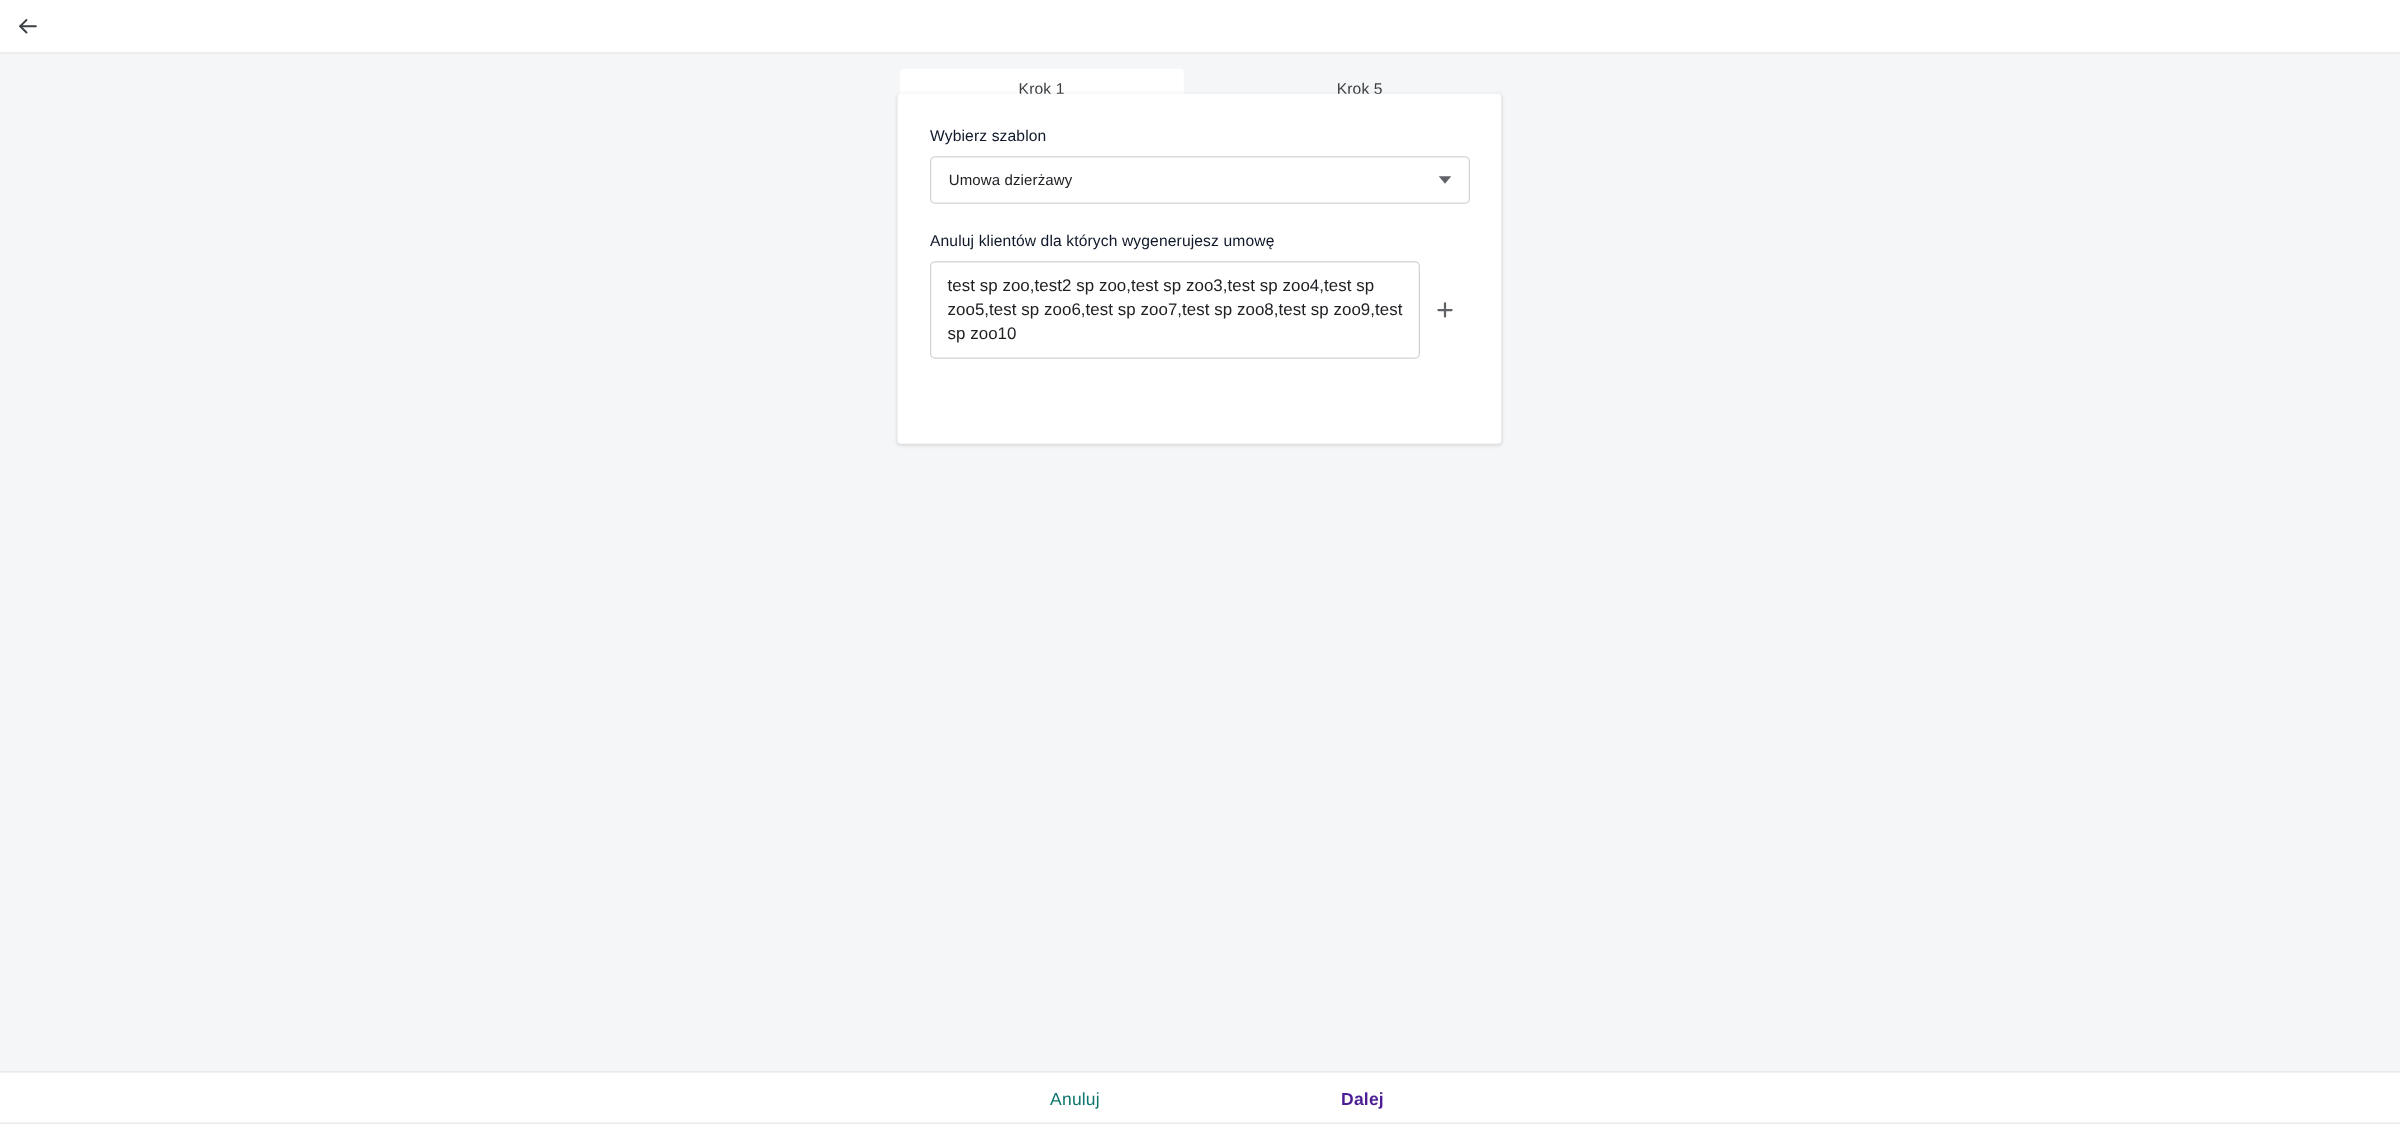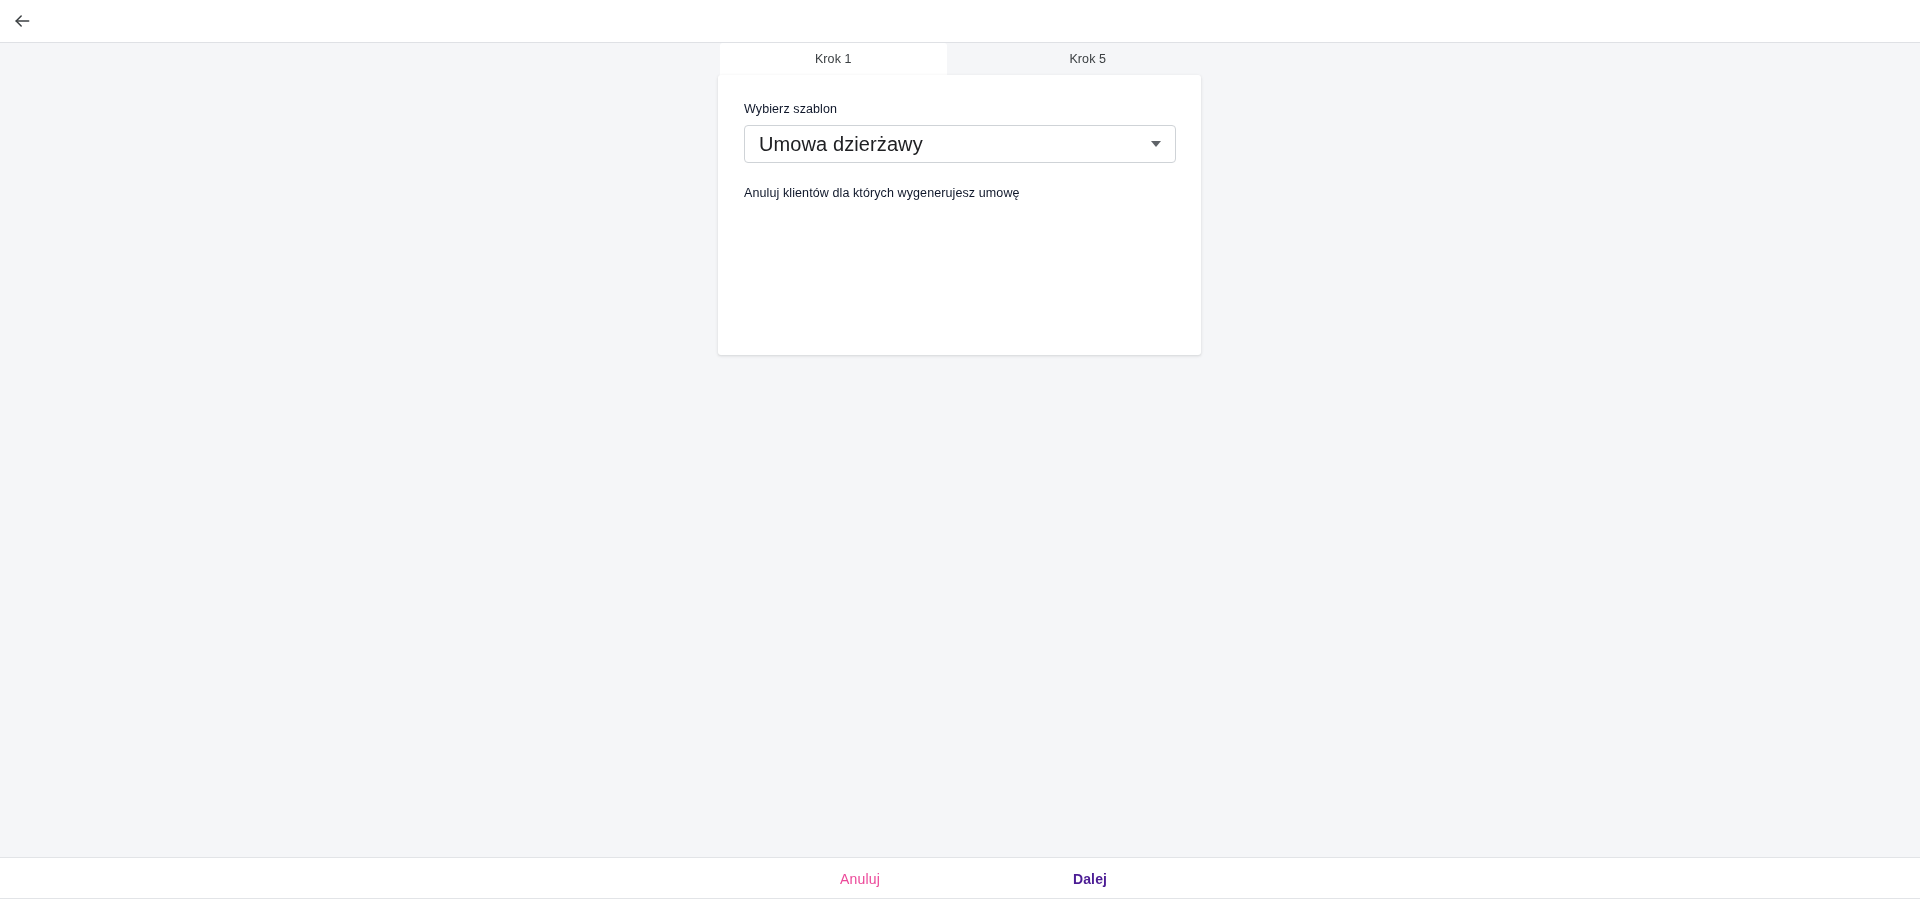--- a/index.html
+++ b/index.html
@@ -45,21 +45,21 @@
     position: absolute;
     top: 43px; left: 0;
     width: 1920px;
     height: 814px;
     background: #f5f6f8;
   }
 
   
   .tabs {
     position: absolute;
-    top: 0;
+    top: 12px;
     left: 720px;
     width: 481px;
     height: 32px;
     display: flex;
     gap: 28px;
   }
   .tab {
     flex: 1 1 0;
     height: 32px;
     display: flex;
@@ -108,21 +108,21 @@
     height: 38px;
     border: 1px solid #cfd3d7;
     border-radius: 4px;
     background: #fff;
     display: flex;
     align-items: center;
     padding: 0 14px;
     cursor: pointer;
   }
   .select-value {
-    font-size: 20px;
+    font-size: 12px;
     color: #202124;
     letter-spacing: .1px;
     flex: 1;
   }
   .caret {
     width: 0; height: 0;
     border-left: 5px solid transparent;
     border-right: 5px solid transparent;
     border-top: 6px solid #5f6368;
     margin-left: 8px;
@@ -184,21 +184,21 @@
     font-size: 14px;
     letter-spacing: .15px;
     cursor: pointer;
     background: none;
     border: none;
     font-family: inherit;
   }
   .btn-cancel {
     left: 780px;
     width: 160px;
-    color: #ec4899;
+    color: #0f766e;
   }
   .btn-next {
     left: 1010px;
     width: 160px;
     color: #4c1d95;
     font-weight: bold;
   }
 </style>
 </head>
 <body>
@@ -232,20 +232,33 @@
 
       <div class="select">
         <span class="select-value">Umowa dzierżawy</span>
         <span class="caret"></span>
       </div>
 
       <div class="spacer"></div>
 
       <div class="field-label">Anuluj klientów dla których wygenerujesz umowę</div>
 
+      <div class="chips-row">
+        <div class="chips-box">
+          <span class="chips-text">test sp zoo,test2 sp zoo,test sp zoo3,test sp zoo4,test sp zoo5,test sp zoo6,test sp zoo7,test sp zoo8,test sp zoo9,test sp zoo10</span>
+        </div>
+        <button class="add-btn">
+          <span>
+            <svg width="18" height="18" viewBox="0 0 24 24" fill="none" stroke="#5f6368" stroke-width="2.4" stroke-linecap="round">
+              <line x1="12" y1="5" x2="12" y2="19"></line>
+              <line x1="5" y1="12" x2="19" y2="12"></line>
+            </svg>
+          </span>
+        </button>
+      </div>
 
     </div>
   </div>
 
 </div>
 
 <div class="footer">
   <button class="footer-btn btn-cancel">Anuluj</button>
   <button class="footer-btn btn-next">Dalej</button>
 </div>

